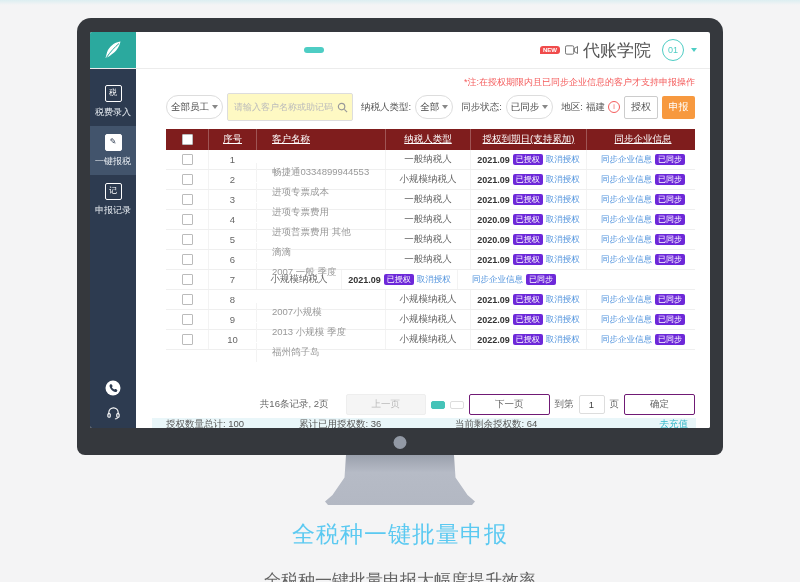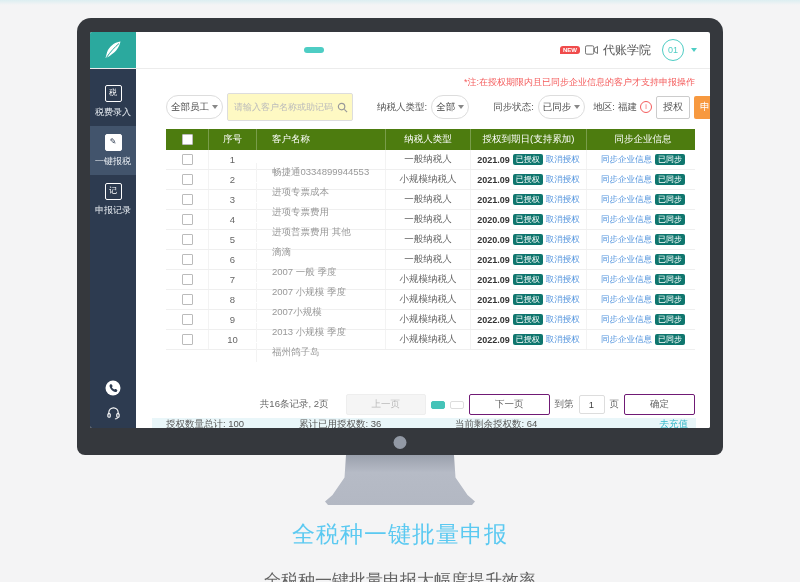--- a/index.html
+++ b/index.html
@@ -27,21 +27,21 @@
 
   
   .topbar{height:36px;display:flex;align-items:stretch;border-bottom:1px solid #ececec;}
   .logo{width:46px;background:#2ba99e;display:flex;align-items:center;justify-content:center;flex:none;}
   .nav{flex:1;display:flex;align-items:center;padding-left:20px;}
   .nav-tab{font-size:12px;color:#333;padding:3px 10px;margin-right:17px;border-radius:3px;cursor:pointer;white-space:nowrap;}
   .nav-tab.active{background:#4ecdc4;color:#fff;}
   .top-right{display:flex;align-items:center;gap:5px;padding-right:13px;}
   .new-badge{background:#f04b4b;color:#fff;font-size:6px;font-weight:bold;
        padding:1px 3px;border-radius:3px 3px 3px 0;line-height:1;}
-  .academy{font-size:12px;color:#555;white-space:nowrap;}
+  .academy{font-size:17px;color:#555;white-space:nowrap;}
   .avatar{width:20px;height:20px;border:1px solid #4ecdc4;border-radius:50%;color:#4ecdc4;
        font-size:9px;display:flex;align-items:center;justify-content:center;margin-left:6px;}
   .caret{width:0;height:0;border-left:3.5px solid transparent;border-right:3.5px solid transparent;
        border-top:4px solid #4ecdc4;margin-left:2px;}
   .sel-caret{width:0;height:0;border-left:3px solid transparent;border-right:3px solid transparent;
        border-top:4px solid #888;margin-left:3px;flex:none;}
 
   .app-body{display:flex;height:360px;}
   .side{width:46px;background:#2d3b50;display:flex;flex-direction:column;align-items:center;
        padding-top:8px;flex:none;}
@@ -63,47 +63,47 @@
   .select{height:22px;border:1px solid #ddd;border-radius:12px;display:flex;align-items:center;
        justify-content:space-between;padding:0 4px;background:#fff;color:#444;cursor:pointer;}
   .sel-staff{width:58px;}
   .sel-small{width:34px;}
   .sel-sync{width:46px;}
   .search{height:22px;width:116px;border:1px solid #ddd;border-radius:2px;display:flex;
        align-items:center;padding:2px 4px;background:#fef9c3;}
   .search input{border:none;outline:none;flex:1;min-width:0;font-size:9px;color:#666;
        font-family:inherit;background:transparent;}
   .search input::placeholder{color:#bbb;}
-  .flabel{margin-left:20px;text-align:right;}
+  .flabel{margin-left:4px;text-align:right;}
   .region{display:flex;align-items:center;gap:3px;margin-left:4px;}
   .info-i{width:10px;height:10px;border:1px solid #f45c5c;border-radius:50%;color:#f45c5c;
        font-size:7px;line-height:9px;text-align:center;cursor:pointer;}
   .btn-auth{width:45px;height:23px;border:1px solid #ccc;border-radius:2px;background:#fff;
        font-size:10px;color:#555;margin-left:auto;cursor:pointer;font-family:inherit;}
   .btn-declare{width:44px;height:23px;border:none;border-radius:2px;background:#f7993f;
        font-size:10px;color:#fff;cursor:pointer;font-family:inherit;}
 
   
   .table{margin:8px 15px 0 30px;font-size:9.5px;}
-  .thead{display:flex;background:#4d7c0f;color:#fff;height:21px;align-items:center;font-size:9.5px;}
+  .thead{display:flex;background:#7f1d1d;color:#fff;height:21px;align-items:center;font-size:9.5px;text-decoration:underline;}
   .thead>div{border-left:1px solid rgba(255,255,255,.25);height:100%;display:flex;align-items:center;}
   .thead>div:first-child{border-left:none;}
   .trow{display:flex;height:19px;align-items:center;border-bottom:1px solid #efefef;color:#666;}
   .trow>div{border-left:1px solid #f3f3f3;height:100%;display:flex;align-items:center;}
   .trow>div:first-child{border-left:none;}
   .col-cb{width:42px;justify-content:center;flex:none;}
   .col-no{width:47px;justify-content:center;flex:none;}
   .col-name{width:129px;padding-left:15px;box-sizing:border-box;flex:none;}
   .trow .col-name{color:#999;margin-top:26px;}
   .col-type{width:84px;justify-content:center;flex:none;}
   .col-auth{width:115px;justify-content:center;gap:3px;flex:none;}
   .col-sync{width:112px;justify-content:center;gap:3px;flex:none;}
   .cb{width:9px;height:9px;border:1px solid #bbb;border-radius:1px;background:#fff;cursor:pointer;}
   .expiry{color:#333;font-weight:bold;font-size:9px;}
-  .badge{background:#0f766e;color:#fff;font-size:8px;padding:1px 3px;border-radius:2px;line-height:1.2;}
+  .badge{background:#6d28d9;color:#fff;font-size:8px;padding:1px 3px;border-radius:2px;line-height:1.2;}
   .link{color:#5193dd;font-size:8.5px;cursor:pointer;}
 
   
   .pager{display:flex;justify-content:flex-end;align-items:center;gap:5px;
        margin:44px 15px 0 30px;font-size:9.5px;color:#666;}
   .pg-summary{margin-right:12px;}
   .pgbtn{border:1px solid #701a75;border-radius:2px;padding:3px 25px;background:#fff;color:#666;cursor:pointer;}
   .pgbtn.disabled{background:#f5f5f5;color:#bbb;border-color:#eee;cursor:default;}
   .pgnum{border:1px solid #ddd;border-radius:2px;padding:3px 6px;background:#fff;cursor:pointer;}
   .pgnum.active{background:#45c3b8;border-color:#45c3b8;color:#fff;}
@@ -326,21 +326,20 @@
               <div class="col-sync">
                 <span class="link">同步企业信息</span>
                 <span class="badge">已同步</span>
               </div>
             </div>
             <div class="trow">
               <div class="col-cb">
                 <span class="cb"></span>
               </div>
               <div class="col-no">7</div>
-              <div class="col-name">2007 小规模 季度</div>
               <div class="col-type">小规模纳税人</div>
               <div class="col-auth">
                 <span class="expiry">2021.09</span>
                 <span class="badge">已授权</span>
                 <span class="link">取消授权</span>
               </div>
               <div class="col-sync">
                 <span class="link">同步企业信息</span>
                 <span class="badge">已同步</span>
               </div>

